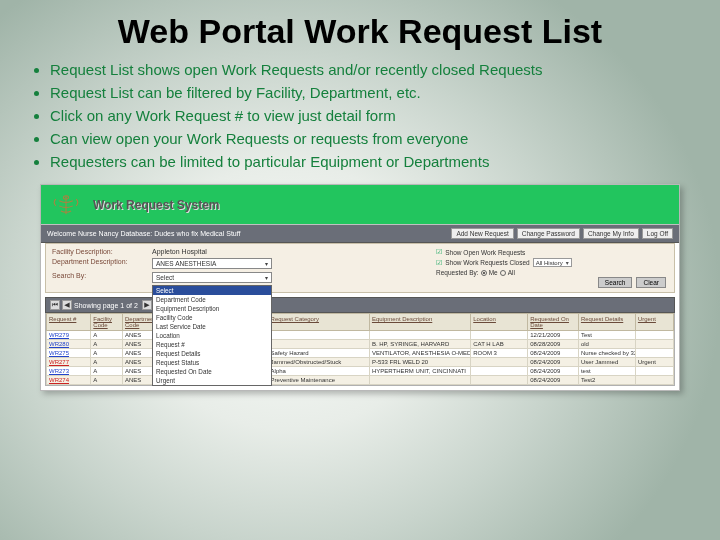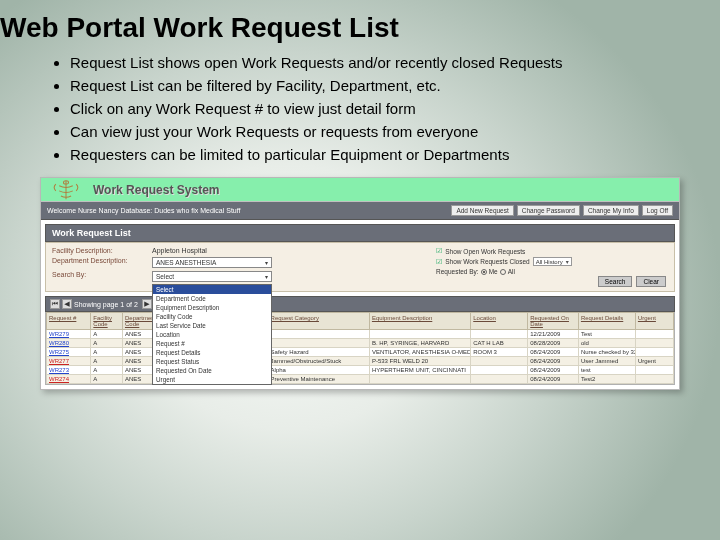--- a/index.html
+++ b/index.html
@@ -4,44 +4,45 @@
 <style>
   * { box-sizing: border-box; margin: 0; padding: 0; }
   body {
     width: 720px; height: 540px;
     font-family: Arial, Helvetica, sans-serif;
     background: radial-gradient(ellipse 60% 70% at 40% 55%, #f8fbf8 0%, #e8ede8 35%, #c8d4cc 65%, #a0b4a8 100%);
     overflow: hidden;
     position: relative;
   }
   .slide-title {
-    font-size: 28px;
+    font-size: 34px;
+    text-align: center;
     padding: 12px 0 8px;
     color: #000;
   }
   .bullets {
-    padding: 0 40px 6px 56px;
+    padding: 0 40px 6px 36px;
     font-size: 15px;
     line-height: 1.4;
-    color: #000000;
+    color: #15803d;
   }
   .bullets li { list-style: disc; margin-bottom: 2px; margin-left: 14px; }
   .app {
     margin: 4px 40px 0 40px;
     background: #fff;
     border: 1px solid #b8b8b8;
     font-size: 7.5px;
     box-shadow: 3px 3px 6px rgba(0,0,0,0.25);
   }
   .app-header {
     display: flex; align-items: center;
     padding: 4px 8px;
     border-bottom: 1px solid #c0c0c0;
-    height: 24px;
-    background: #86efac;
+    height: 40px;
+    background: #22c55e;
   }
   .logo {
     width: 34px; height: 22px;
     display: flex; align-items: center; justify-content: center;
     margin-right: 10px;
   }
   .logo svg { width: 34px; height: 22px; }
   .app-title {
     font-weight: bold; font-size: 12px;
     color: #555;
@@ -181,21 +182,21 @@
 </style>
 </head>
 <body>
 
 <h1 class="slide-title">Web Portal Work Request List</h1>
 
 <ul class="bullets">
   <li>Request List shows open Work Requests and/or recently closed Requests</li>
   <li>Request List can be filtered by Facility, Department, etc.</li>
   <li>Click on any Work Request # to view just detail form</li>
-  <li>Can view just your Work Requests or requests from everyone</li>
+  <li>Can view open your Work Requests or requests from everyone</li>
   <li>Requesters can be limited to particular Equipment or Departments</li>
 </ul>
 
 <div class="app">
 
   <div class="app-header">
     <div class="logo">
       <svg viewBox="0 0 40 26">
           <g fill="none" stroke="#b08040" stroke-width="1.2">
             <path d="M20 2 v22"></path>
@@ -209,21 +210,20 @@
   </div>
 
   <div class="welcome-bar">
     <div class="wb-left">Welcome Nurse Nancy    Database: Dudes who fix Medical Stuff</div>
     <button class="wb-btn">Add New Request</button>
     <button class="wb-btn">Change Password</button>
     <button class="wb-btn">Change My Info</button>
     <button class="wb-btn">Log Off</button>
   </div>
 
-  <div class="panel-title">Work Request List</div>
 
   <div class="filter-area">
     <div class="filter-row">
       <div class="filter-label">Facility Description:</div>
       <div class="filter-value">Appleton Hospital</div>
     </div>
     <div class="filter-row">
       <div class="filter-label">Department Description:</div>
       <div class="filter-value">
         <div class="select-box">

